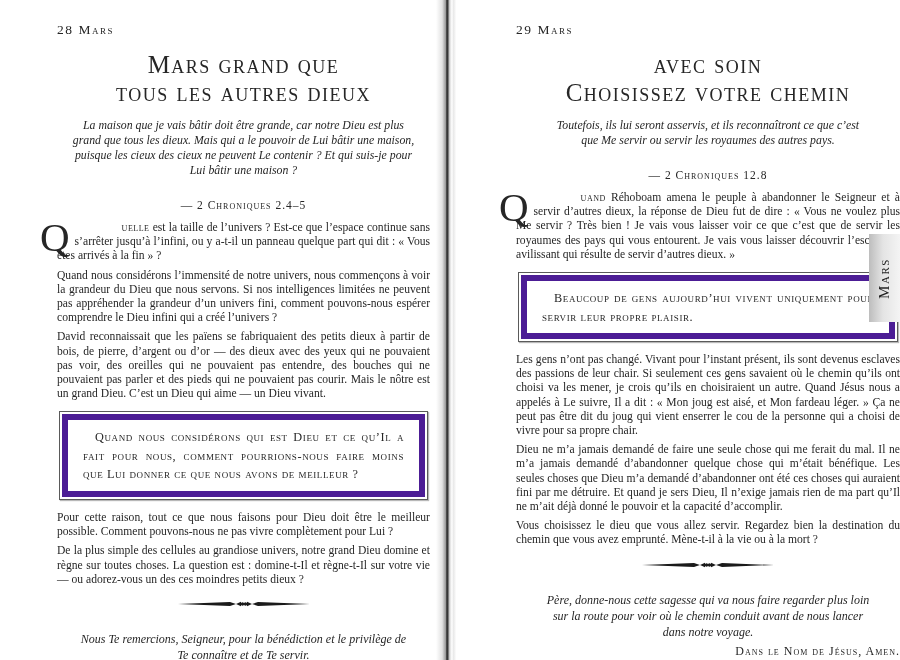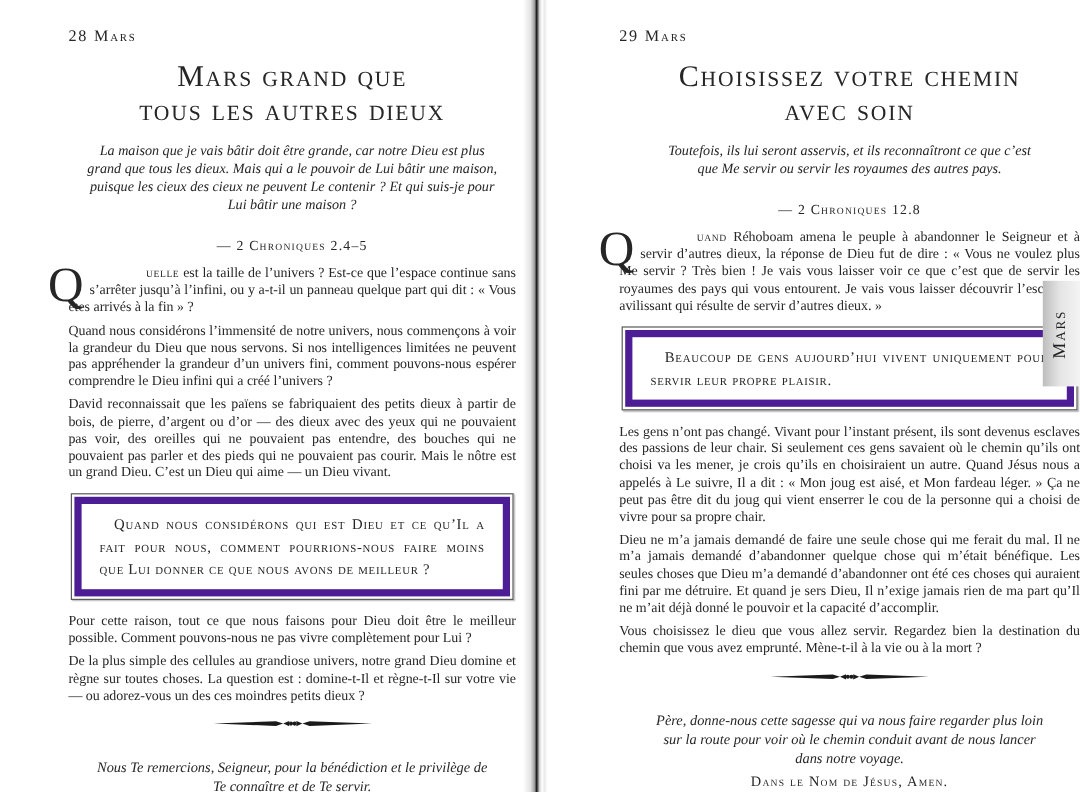--- a/index.html
+++ b/index.html
@@ -27,21 +27,21 @@
 
   .callout { border:1px solid #5a5a5a; padding:2px; margin:10px 2px 11px 2px;
              box-shadow:1px 1px 1px rgba(0,0,0,0.28); background:#fff; }
   .callout-inner { border:6px solid #4c1d95; padding:8px 15px 7px 15px;
                    font-variant:small-caps; font-size:12.3px; line-height:18.5px;
                    letter-spacing:0.6px; text-align:justify; text-indent:12px; }
 
   .ornament { text-align:center; margin:9px 0 7px 0; }
   .prayer { font-style:italic; text-align:center; font-size:12px; line-height:16px;
             margin:17px auto 0; max-width:330px; }
-  .prayer-close { text-align:center; font-variant:small-caps; font-size:12px;
+  .prayer-close { text-align:right; font-variant:small-caps; font-size:12px;
                   letter-spacing:1px; margin-top:4px; }
 
   .spine {
     position:absolute; left:436px; top:0; width:22px; height:660px;
     background:linear-gradient(to right,
       rgba(255,255,255,0) 0%, #e2e2e2 28%, #9a9a9a 44%, #1c1c1c 50%,
       #4a4a4a 54%, #d6d6d6 62%, #ffffff 72%, #e9e9e9 80%, #ffffff 92%);
     pointer-events:none;
   }
   .side-tab {
@@ -92,22 +92,22 @@
         <circle cx="64.5" cy="6" r="1.7" fill="#1a1a1a"></circle>
         <circle cx="67.5" cy="6" r="1.7" fill="#1a1a1a"></circle>
       </svg>
     </div>
     <div class="prayer">Nous Te remercions, Seigneur, pour la bénédiction et le privilège de Te connaître et de Te servir.</div>
   </div>
 
   <div class="page page-right">
     <div class="date">29 Mars</div>
     <h1 class="title" style="margin:13px 0 0 0;">
+      <span style="display:block;">avec soin</span>
       <span style="display:block;">Choisissez votre chemin</span>
-      <span style="display:block;">avec soin</span>
     </h1>
     <div class="epigraph" style="max-width:320px;">Toutefois, ils lui seront asservis, et ils reconnaîtront ce que c’est que Me servir ou servir les royaumes des autres pays.</div>
     <div class="epigraph-source">— 2 Chroniques 12.8</div>
 
     <div class="body">
       <p>
         <span class="dropcap">Q</span><span class="sc">uand</span><span> Réhoboam amena le peuple à abandonner le Seigneur et à servir d’autres dieux, la réponse de Dieu fut de dire :  « Vous ne voulez plus Me servir ? Très bien ! Je vais vous laisser voir ce que c’est que de servir les royaumes des pays qui vous entourent. Je vais vous laisser découvrir l’esclavage avilissant qui résulte de servir d’autres dieux. »</span>
       </p>
 
       <div class="callout">

